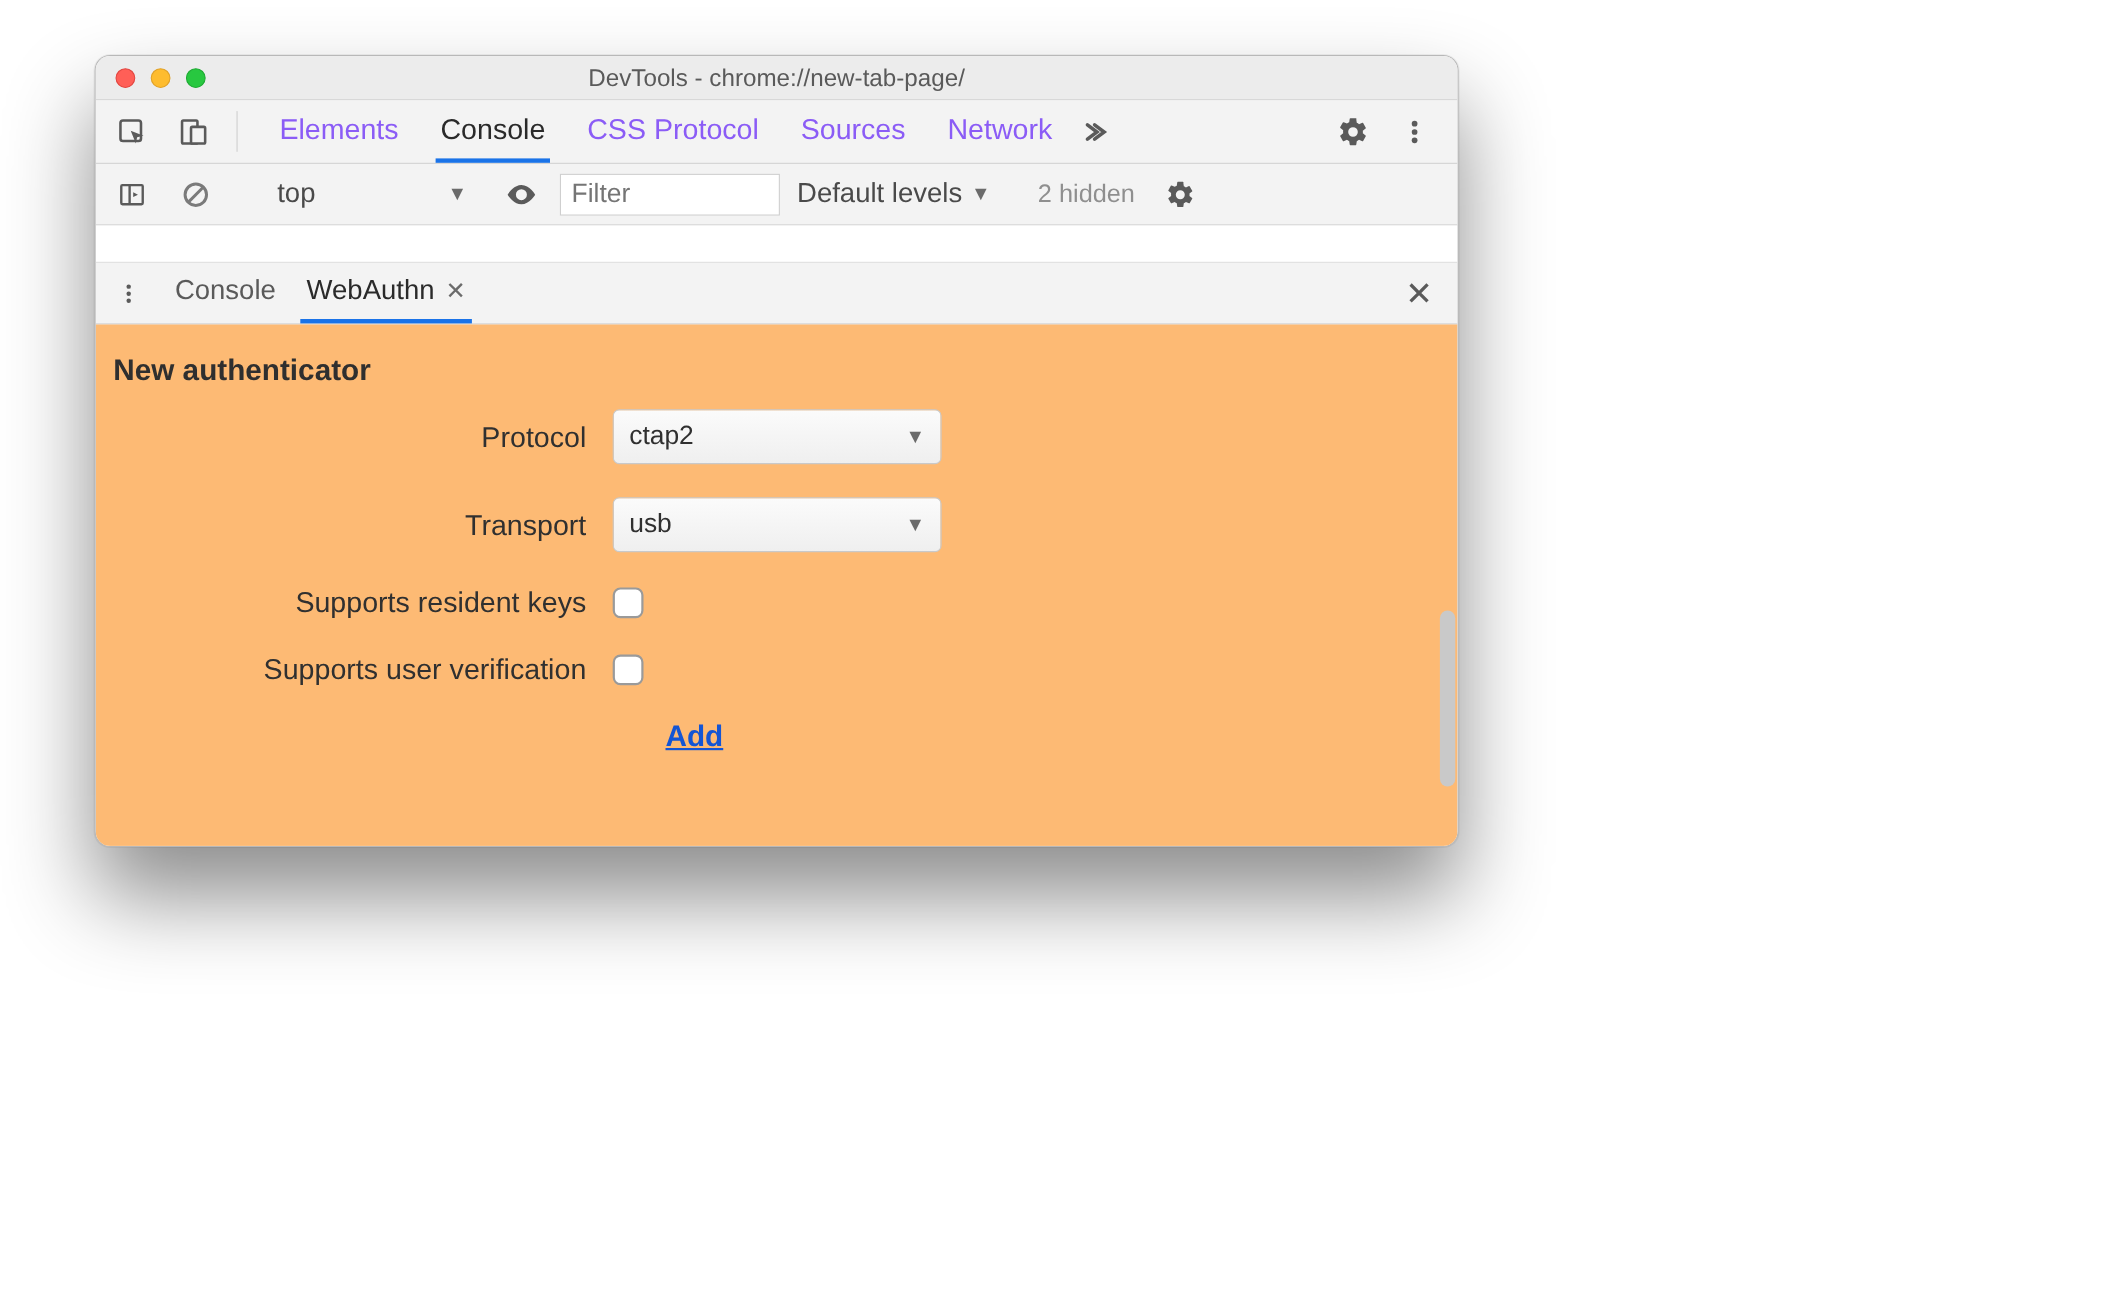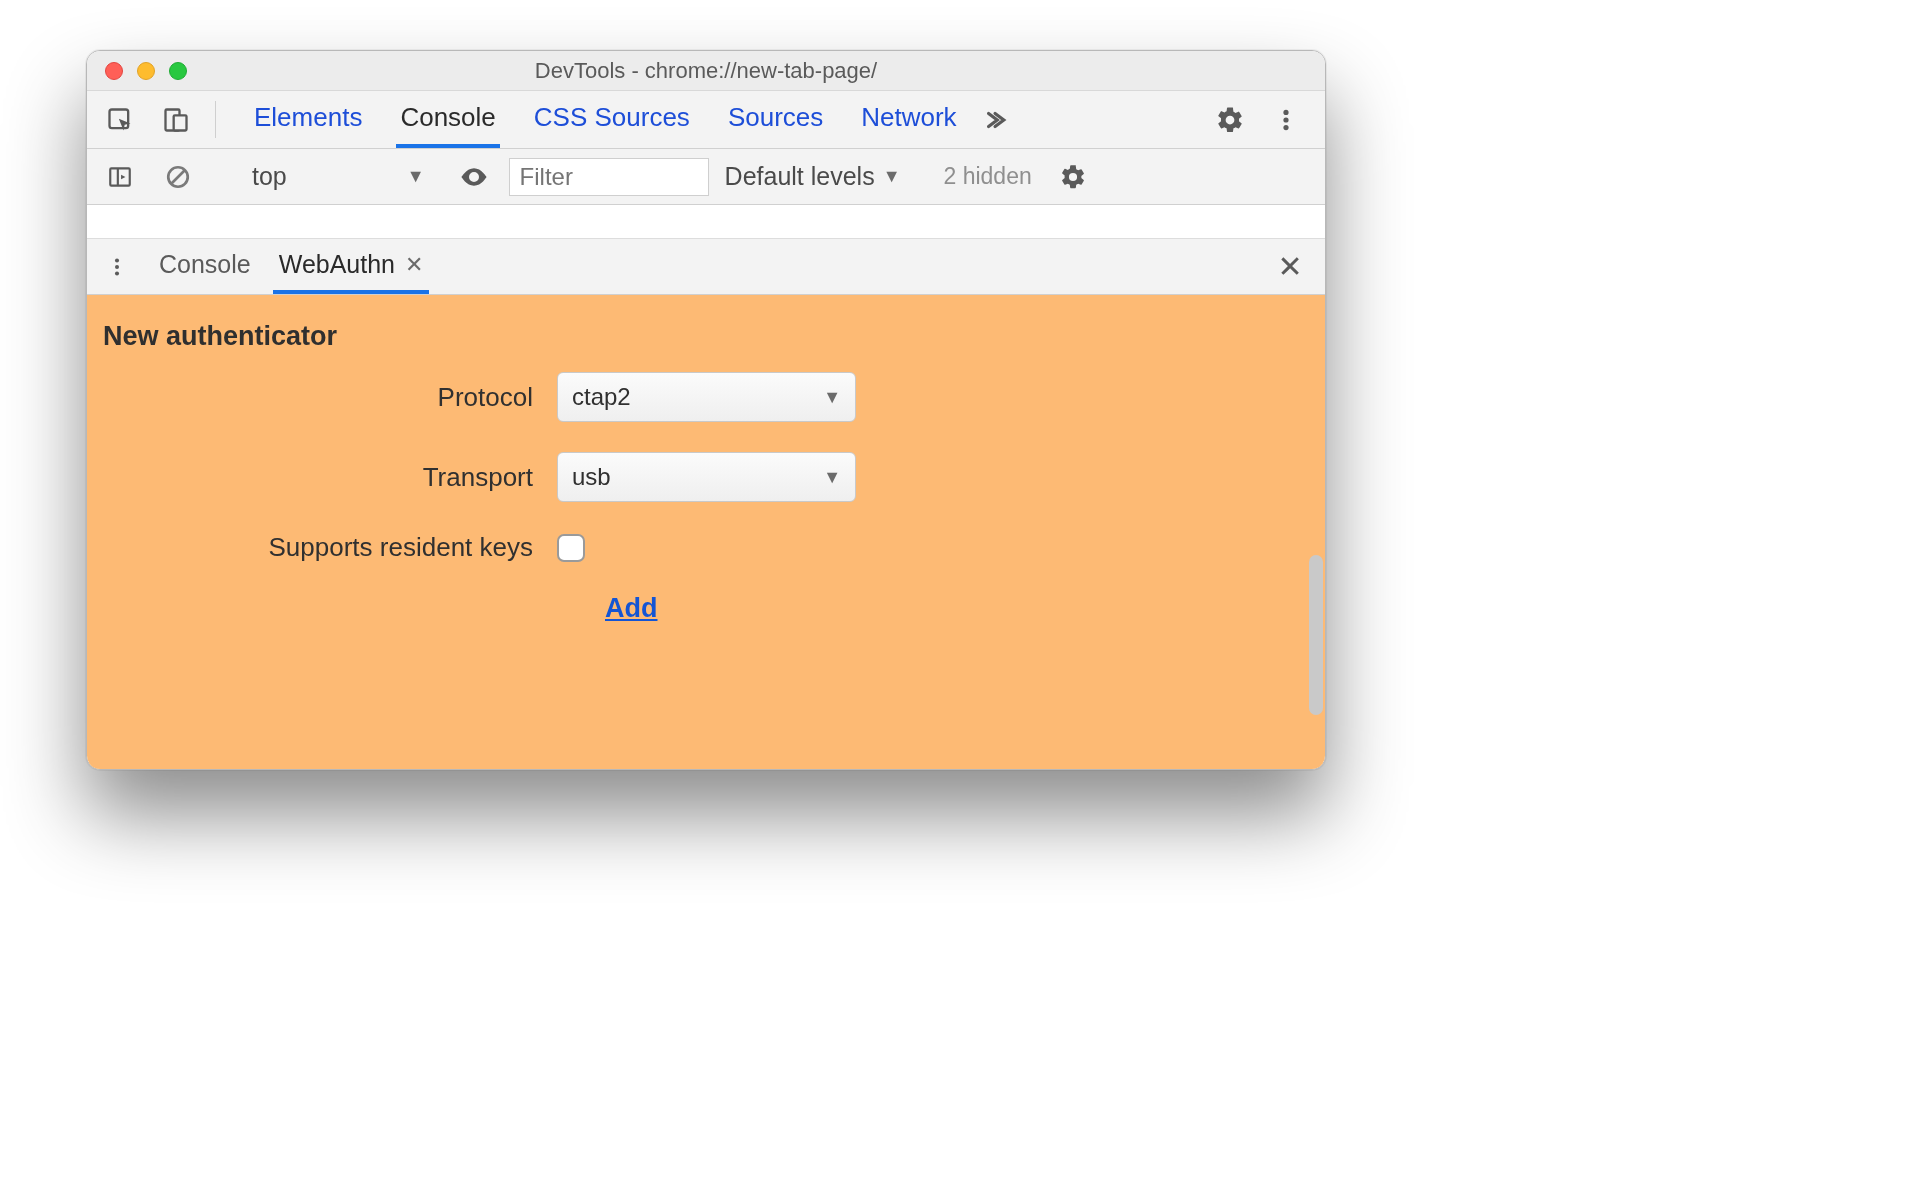--- a/index.html
+++ b/index.html
@@ -86,21 +86,21 @@
   .tabgroup {
     display: flex;
     align-items: stretch;
     gap: 30px;
     padding-left: 18px;
   }
   .tab {
     display: flex;
     align-items: center;
     font-size: 26px;
-    color: #1d4ed8;
+    color: #8b5cf6;
     border-bottom: 4px solid transparent;
     padding: 0 4px;
     cursor: pointer;
   }
   .tab.active {
     color: #2a2a2a;
     border-bottom-color: #1a73e8;
     font-weight: 500;
   }
   .more-tabs {
@@ -312,21 +312,21 @@
         <svg width="28" height="28" viewBox="0 0 24 24" fill="none" stroke="#5a5a5a" stroke-width="2">
           <rect x="3" y="3" width="12" height="18" rx="1"></rect>
           <rect x="10" y="8" width="11" height="13" rx="1" fill="#f3f3f3"></rect>
         </svg>
       </div>
       <div class="vdiv"></div>
 
       <div class="tabgroup">
         <div class="tab">Elements</div>
         <div class="tab active">Console</div>
-        <div class="tab">CSS Sources</div>
+        <div class="tab">CSS Protocol</div>
         <div class="tab">Sources</div>
         <div class="tab">Network</div>
       </div>
       <div class="more-tabs">
         <svg width="26" height="26" viewBox="0 0 24 24" fill="none" stroke="#5a5a5a" stroke-width="3" stroke-linecap="round">
           <path d="M7 6 L15 12 L7 18"></path>
             <path d="M13 6 L21 12 L13 18"></path>
         </svg>
       </div>
 
@@ -431,20 +431,24 @@
             <span>usb</span>
             <span class="tri">▼</span>
           </div>
         </div>
 
         <div class="row">
           <div class="lbl">Supports resident keys</div>
           <div class="cb"></div>
         </div>
 
+        <div class="row">
+          <div class="lbl">Supports user verification</div>
+          <div class="cb"></div>
+        </div>
 
         <div class="add-row">
           <span class="add-link">Add</span>
         </div>
       </div>
 
       <div class="scrollbar"></div>
     </div>
 
   </div>

